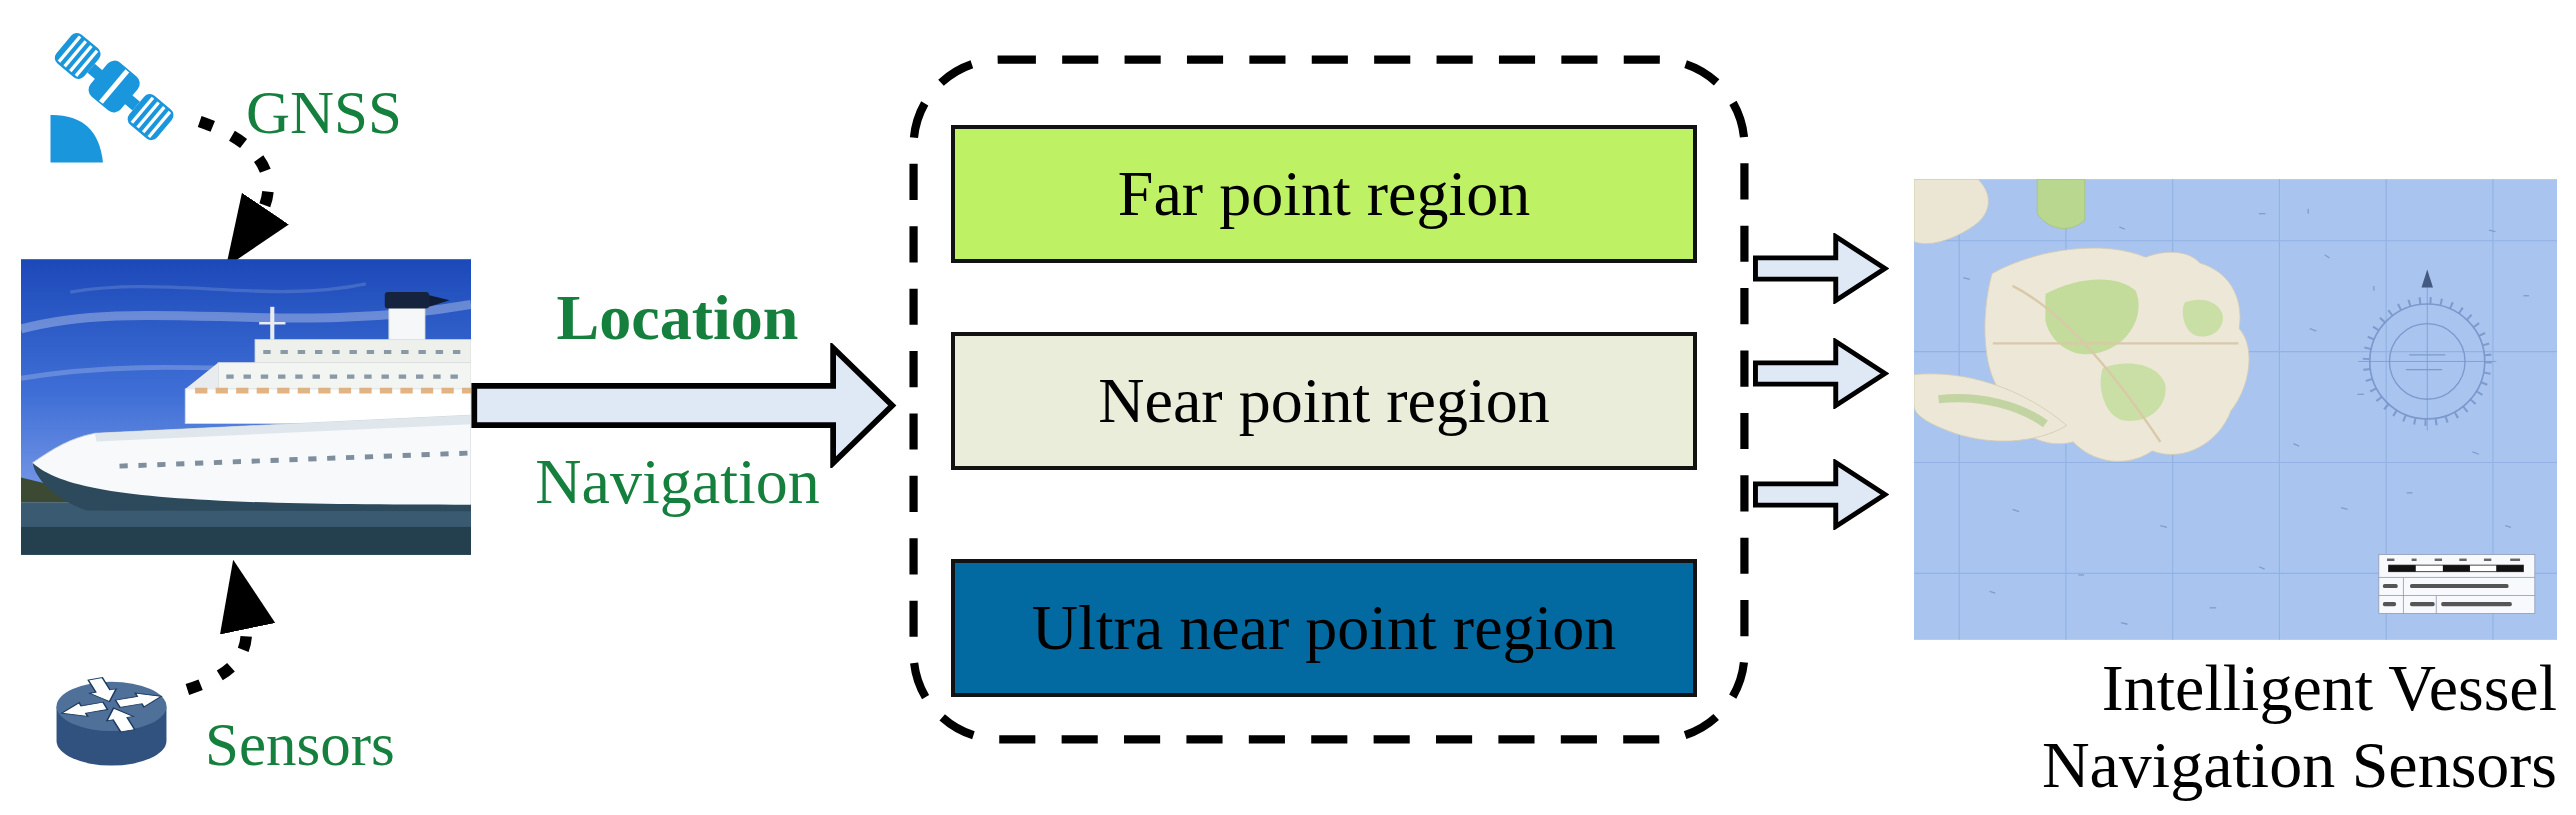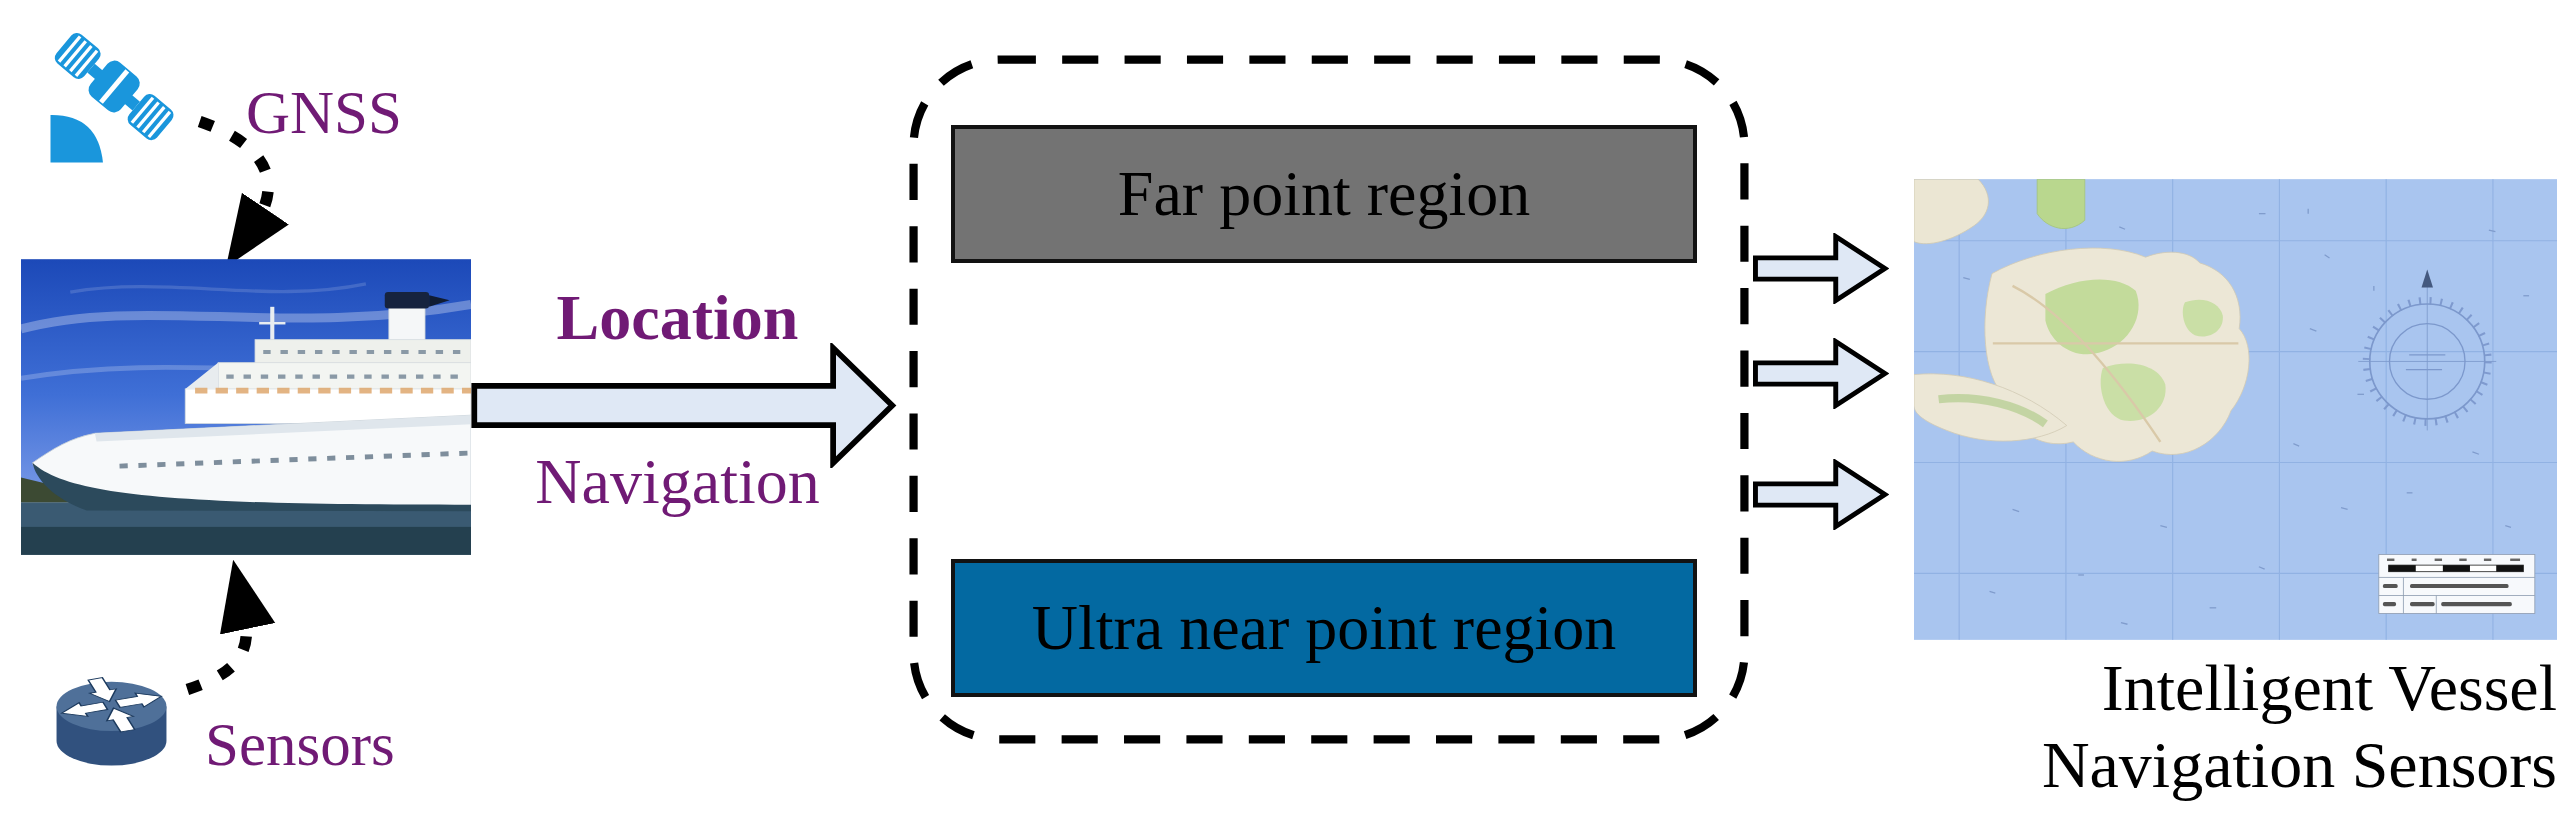--- a/index.html
+++ b/index.html
@@ -1,19 +1,19 @@
 <!DOCTYPE html>
 <html style="font-size:13px"><head>
 <meta charset="utf-8">
 <style>
   html,body{margin:0;padding:0;background:#fff;}
   .canvas{position:relative;width:2576px;height:815px;background:#ffffff;overflow:hidden;
           font-family:"Liberation Serif","DejaVu Serif",serif;color:#000;}
   .abs{position:absolute;}
-  .label{white-space:nowrap;color:#701a75;}
+  .label{white-space:nowrap;color:#15803d;}
   .lbl-74{font-size:61px;line-height:1;}
   .lbl-78{font-size:64px;line-height:1;text-align:center;}
   .region-box{position:absolute;left:951px;width:746px;height:138px;border:4.1px solid #121212;
               box-sizing:border-box;display:flex;align-items:center;justify-content:center;}
   .region-box span{font-size:64px;}
   .caption{position:absolute;left:1914px;top:649px;width:643px;text-align:right;}
   .caption div{font-size:66px;line-height:77px;}
   svg{display:block;}
 </style>
 </head>
@@ -108,22 +108,25 @@
   <div class="abs label lbl-78" style="left:493px;top:450px;width:369px;">Navigation</div>
 
   <svg class="abs" style="left:471px;top:343px;" width="427" height="125" viewBox="0 0 520 152">
     <polygon points="4,52 441,52 441,6 513,76 441,146 441,100 4,100" fill="#dfe8f5" stroke="#000" stroke-width="7" stroke-linejoin="miter"></polygon>
   </svg>
 
   <svg class="abs" style="left:907px;top:53px;" width="844" height="693" viewBox="0 0 1028 844">
     <rect x="8" y="8" width="1012" height="828" rx="105" fill="none" stroke="#000" stroke-width="10" stroke-dasharray="44 32"></rect>
   </svg>
 
-  <div class="region-box" style="top: 125px; background-color: #737373;">
+  <div class="region-box" style="top: 125px; background-color: #bef264;">
     <span>Far point region</span>
+  </div>
+  <div class="region-box" style="top: 332px; background-color: rgb(233, 237, 218);">
+    <span>Near point region</span>
   </div>
   <div class="region-box" style="top: 559px; background-color: #0369a1;">
     <span>Ultra near point region</span>
   </div>
 
   <svg class="abs" style="left:1753px;top:233px;" width="136" height="71" viewBox="0 0 166 86">
     <polygon points="3,30 101,30 101,4 161,43 101,82 101,56 3,56" fill="#dfe8f5" stroke="#000" stroke-width="6"></polygon>
   </svg>
   <svg class="abs" style="left:1753px;top:338px;" width="136" height="71" viewBox="0 0 166 86">
     <polygon points="3,30 101,30 101,4 161,43 101,82 101,56 3,56" fill="#dfe8f5" stroke="#000" stroke-width="6"></polygon>

